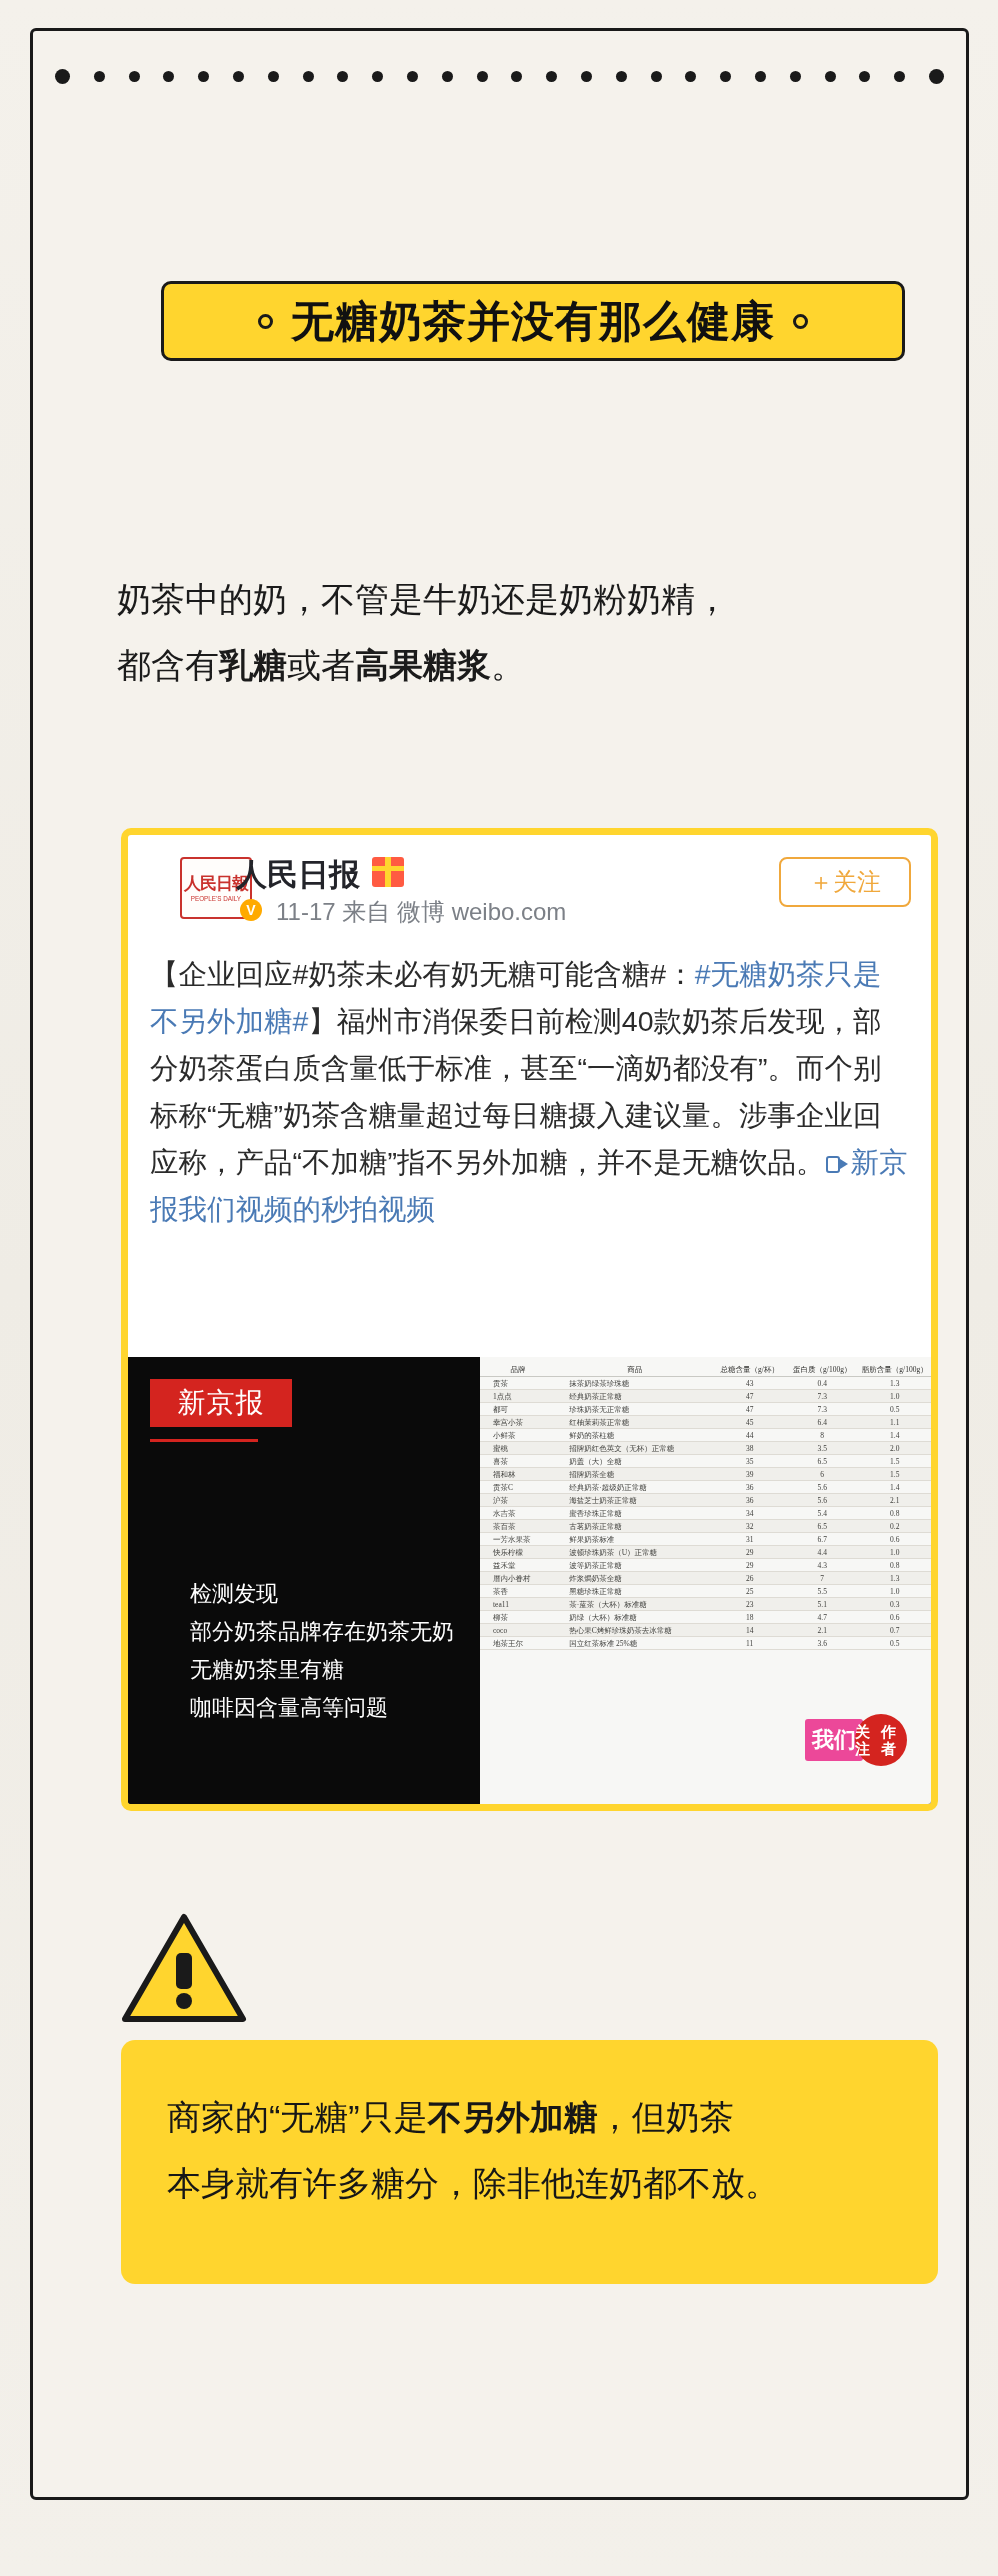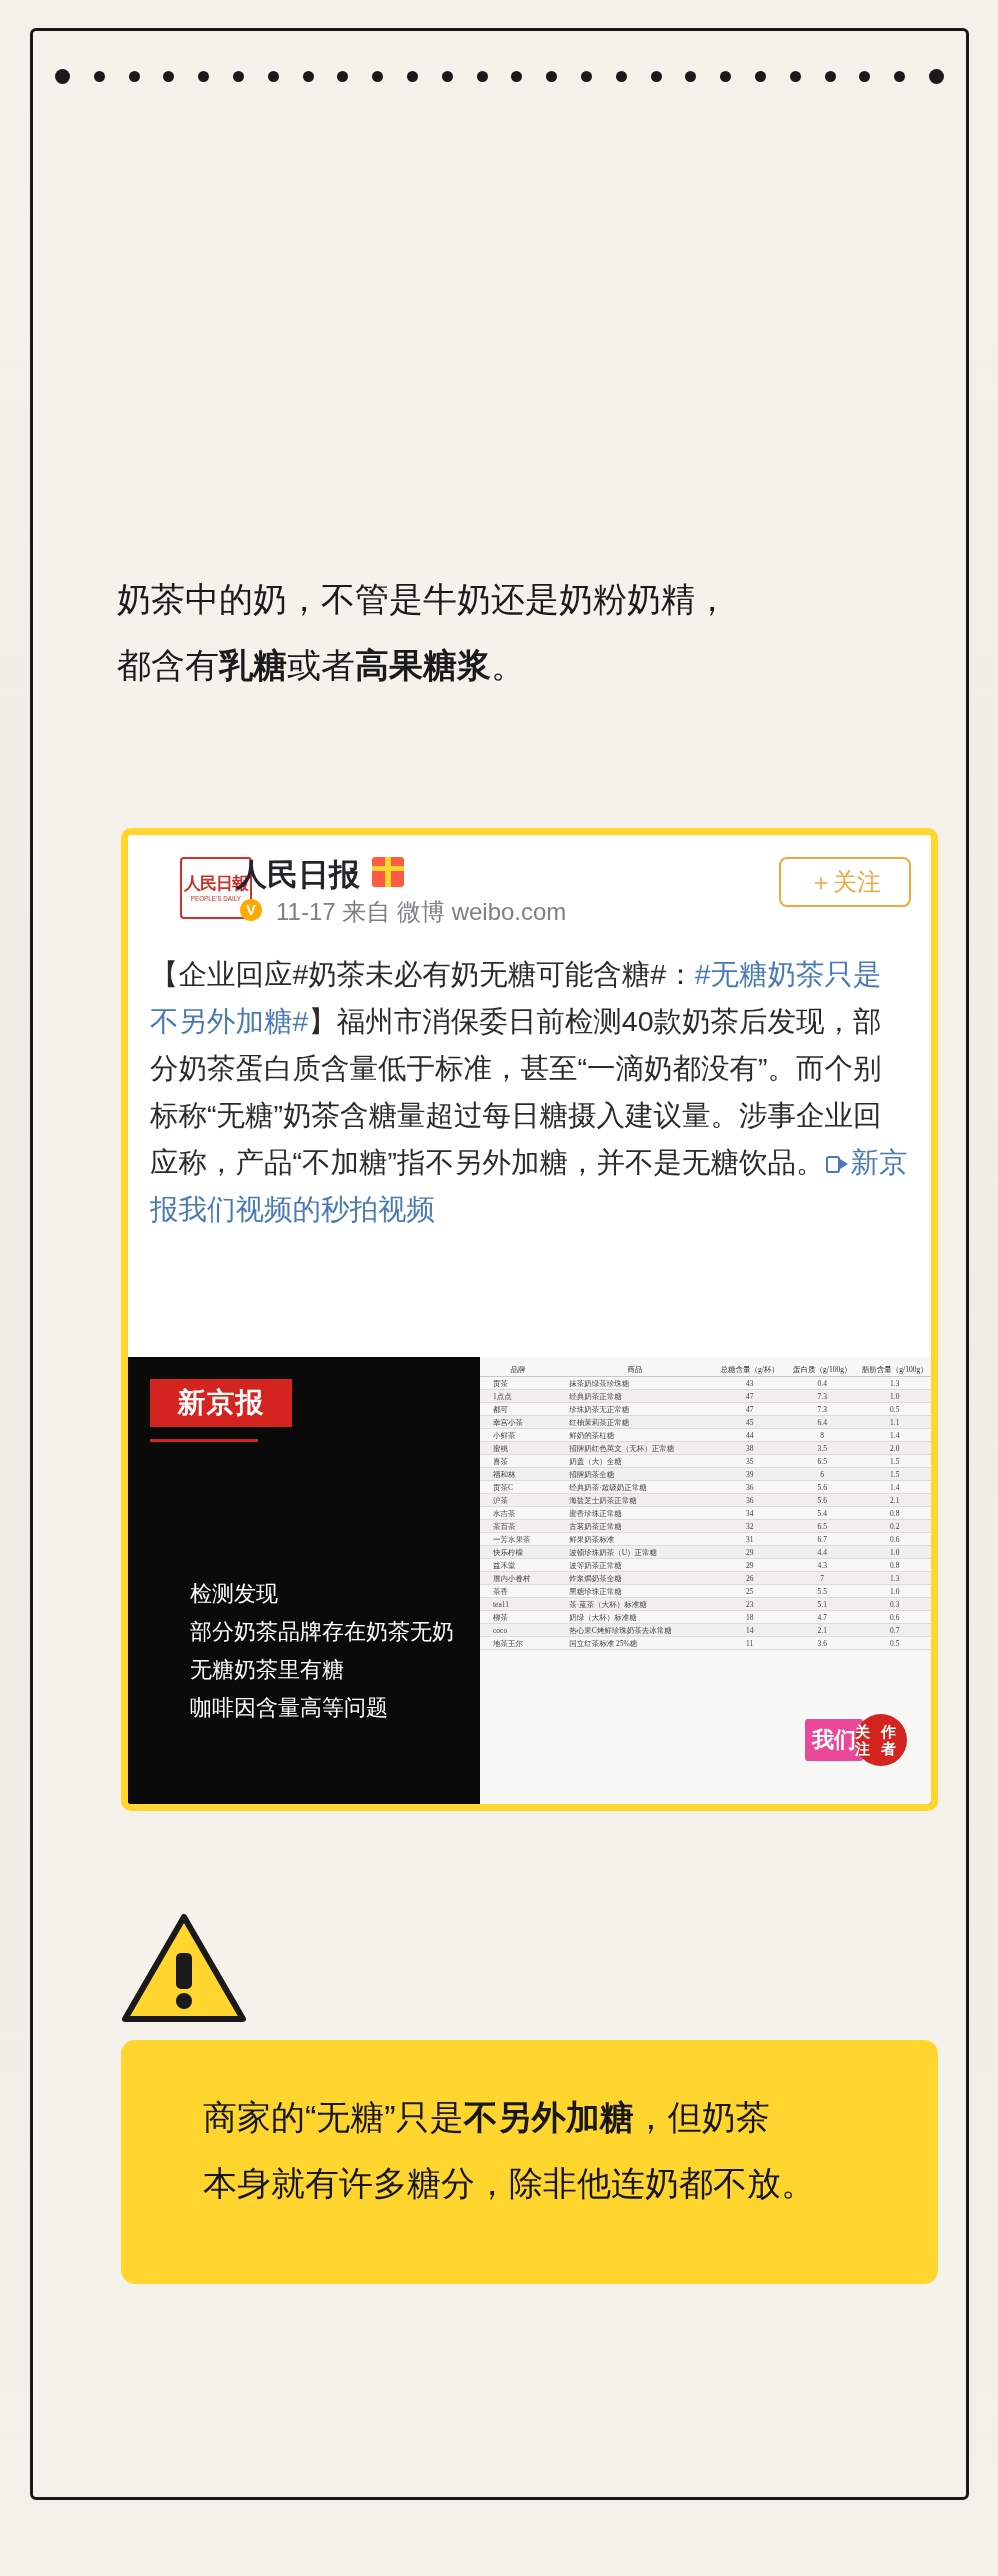--- a/index.html
+++ b/index.html
@@ -302,21 +302,21 @@
     left: 22px;
     top: 22px;
     width: 142px;
     height: 48px;
     background: #d4241f;
     display: flex;
     align-items: center;
     justify-content: center;
     color: #ffffff;
     font-size: 28px;
-    font-weight: bold;
+    font-weight: normal;
     letter-spacing: 1px;
   }
   .xjb-underline {
     position: absolute;
     left: 22px;
     top: 82px;
     width: 108px;
     height: 3px;
     background: #d4241f;
   }
@@ -424,21 +424,20 @@
     height: 244px;
     background: #ffd52e;
     border-radius: 14px;
     box-sizing: border-box;
     padding: 44px 46px;
   }
   .warn-text {
     font-size: 34px;
     line-height: 66px;
     color: #171717;
-    margin-left: 36px;
   }
   .warn-text b { font-weight: bold; }
 </style>
 </head>
 <body>
 
 <div class="page">
   <div class="paper-texture"></div>
 
   <div class="card">
@@ -465,20 +464,25 @@
         <span class="dot"></span>
         <span class="dot"></span>
         <span class="dot"></span>
         <span class="dot"></span>
         <span class="dot"></span>
         <span class="dot"></span>
         <span class="dot"></span>
         <span class="dot big"></span>
       </div>
 
+    <div class="title-pill">
+      <span class="pill-ring"></span>
+      <span class="title-text">无糖奶茶并没有那么健康</span>
+      <span class="pill-ring"></span>
+    </div>
 
     <div class="body-para">
       <div>奶茶中的奶，不管是牛奶还是奶粉奶精，</div>
       <div>
         <span>都含有</span><b>乳糖</b><span>或者</span><b>高果糖浆</b><span>。</span>
       </div>
     </div>
 
     <div class="weibo-card">
 

